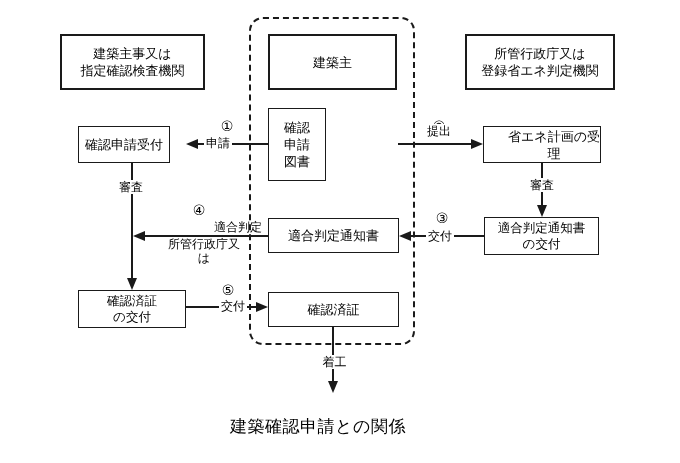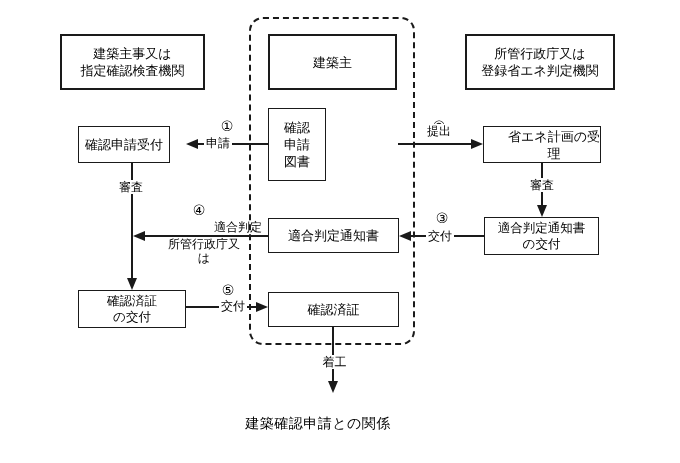--- a/index.html
+++ b/index.html
@@ -12,21 +12,21 @@
   .dashed{position:absolute;border:2px dashed #1a1a1a;border-radius:14px;background:transparent;box-sizing:border-box;}
   .hline{position:absolute;height:2px;background:#1a1a1a;}
   .vline{position:absolute;width:2px;background:#1a1a1a;}
   .arr{position:absolute;width:0;height:0;}
   .arr-left{border-top:5px solid transparent;border-bottom:5px solid transparent;border-right:12px solid #1a1a1a;}
   .arr-right{border-top:5px solid transparent;border-bottom:5px solid transparent;border-left:12px solid #1a1a1a;}
   .arr-down{border-left:5px solid transparent;border-right:5px solid transparent;border-top:12px solid #1a1a1a;}
   .lbl{position:absolute;text-align:center;font-size:12px;line-height:14px;white-space:pre-line;}
   .lbl.bg{background:#fff;}
   .num{position:absolute;text-align:center;font-size:14px;line-height:16px;}
-  .title{position:absolute;text-align:center;font-size:14px;letter-spacing:0.5px;}
+  .title{position:absolute;text-align:center;font-size:17px;letter-spacing:0.5px;}
 
   
   .p-org-left{left:60px;top:34px;width:145px;height:56px;}
   .p-owner{left:268px;top:34px;width:129px;height:56px;}
   .p-org-right{left:465px;top:34px;width:150px;height:56px;}
   .p-docs{left:268px;top:108px;width:58px;height:73px;}
   .p-energy{left:341px;top:108px;width:57px;height:73px;}
   .p-reception{left:78px;top:126px;width:92px;height:37px;}
   .p-ep-reception{left:483px;top:126px;width:118px;height:37px;padding-left:24px;}
   .p-notice{left:268px;top:218px;width:131px;height:35px;}

